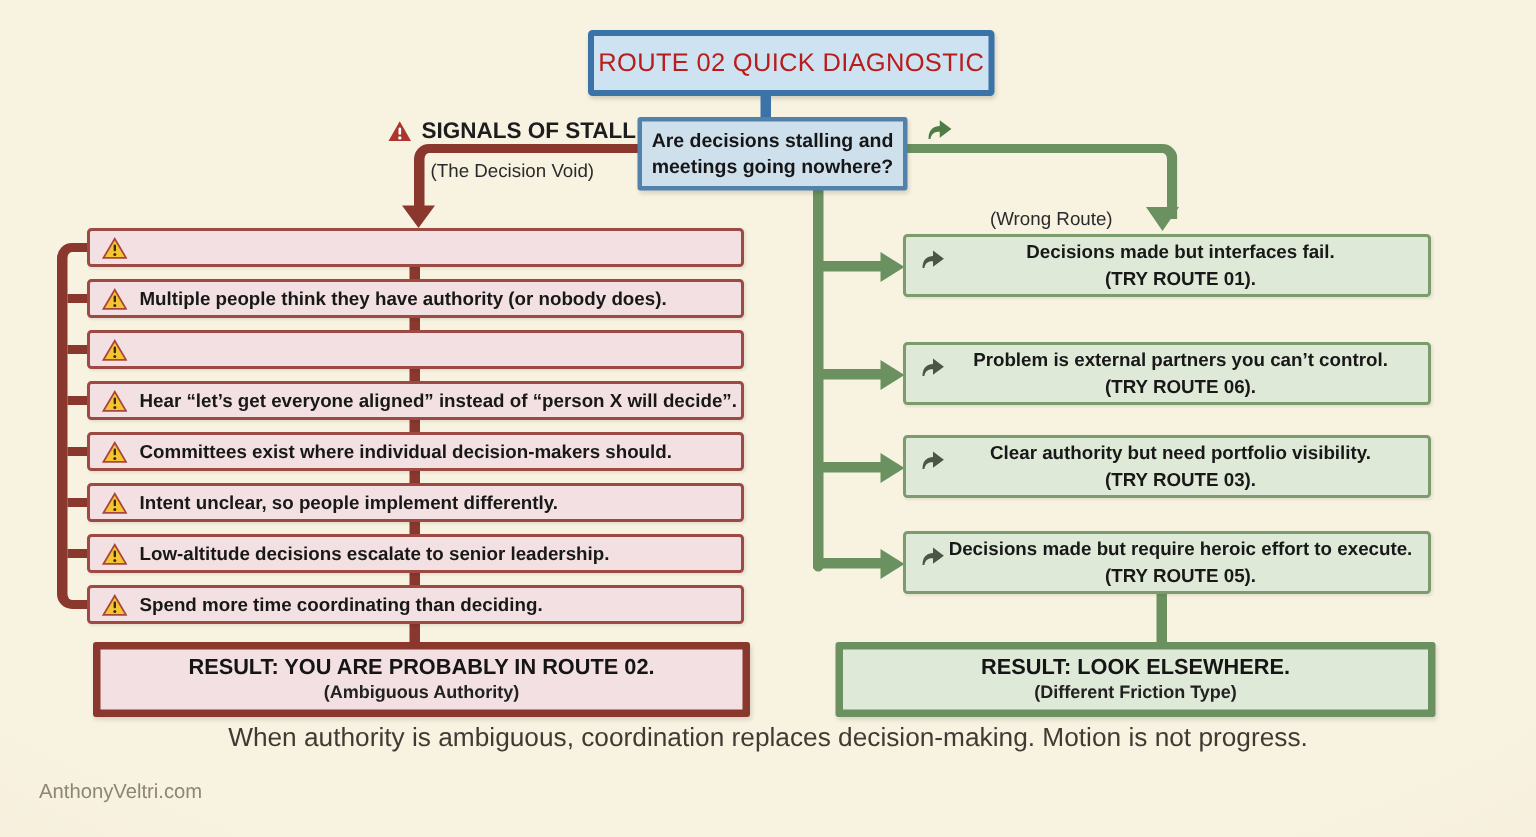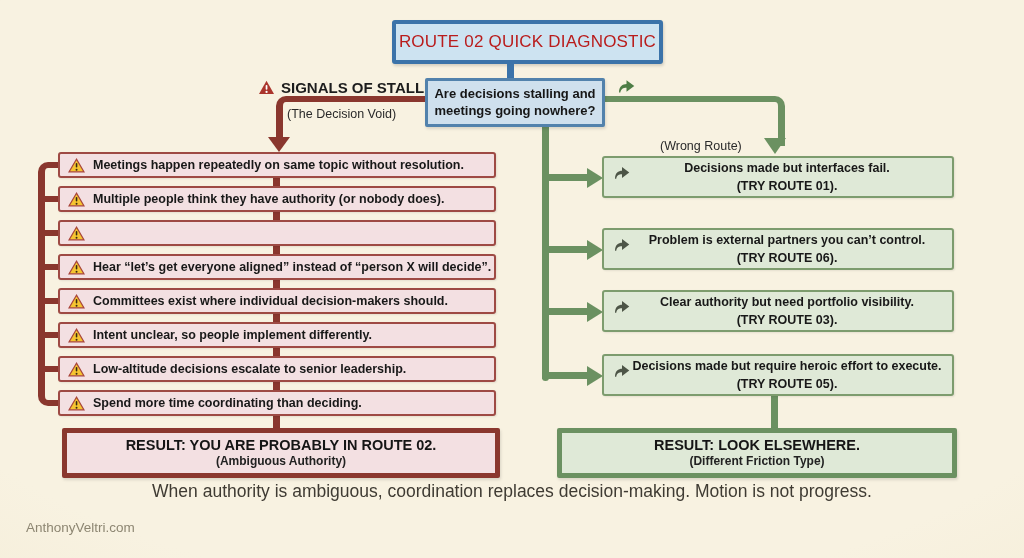--- a/index.html
+++ b/index.html
@@ -139,21 +139,20 @@
   <div class="abs mid-conn" style="top:414px;height:16px"></div>
 
   <div class="abs sig-row" style="top:152px">
     <span>
         <svg width="17" height="15" viewBox="0 0 20 18">
           <path d="M10 1.4 L19 16.6 H1 Z" fill="#f5c431" stroke="#a8453c" stroke-width="1.4"></path>
           <rect x="9.1" y="6" width="1.9" height="5.4" rx=".9" fill="#3a2a10"></rect>
           <circle cx="10.05" cy="14" r="1.2" fill="#3a2a10"></circle>
         </svg>
       </span>
-    <span>Meetings happen repeatedly on same topic without resolution.</span>
   </div>
   <div class="abs sig-row" style="top:186px">
     <span>
         <svg width="17" height="15" viewBox="0 0 20 18">
           <path d="M10 1.4 L19 16.6 H1 Z" fill="#f5c431" stroke="#a8453c" stroke-width="1.4"></path>
           <rect x="9.1" y="6" width="1.9" height="5.4" rx=".9" fill="#3a2a10"></rect>
           <circle cx="10.05" cy="14" r="1.2" fill="#3a2a10"></circle>
         </svg>
       </span>
     <span>Multiple people think they have authority (or nobody does).</span>

